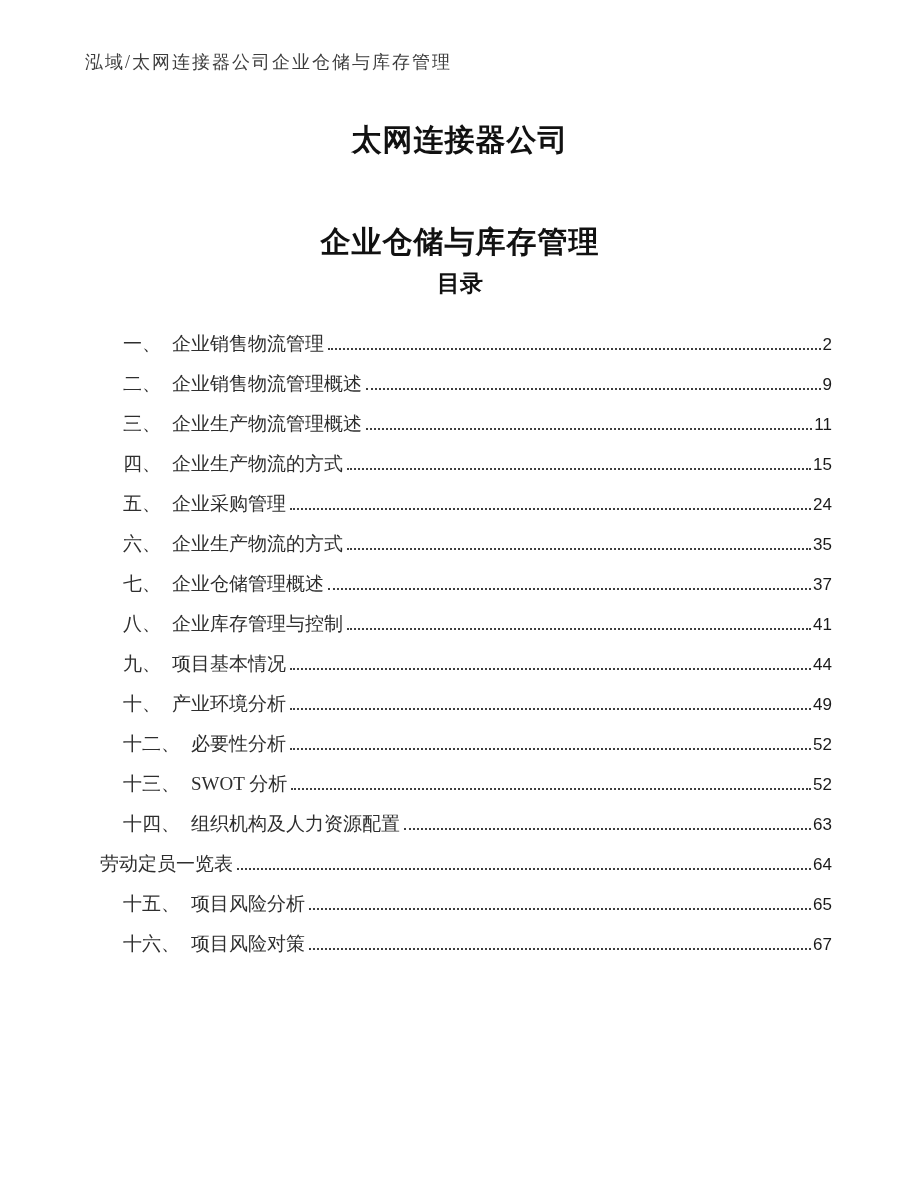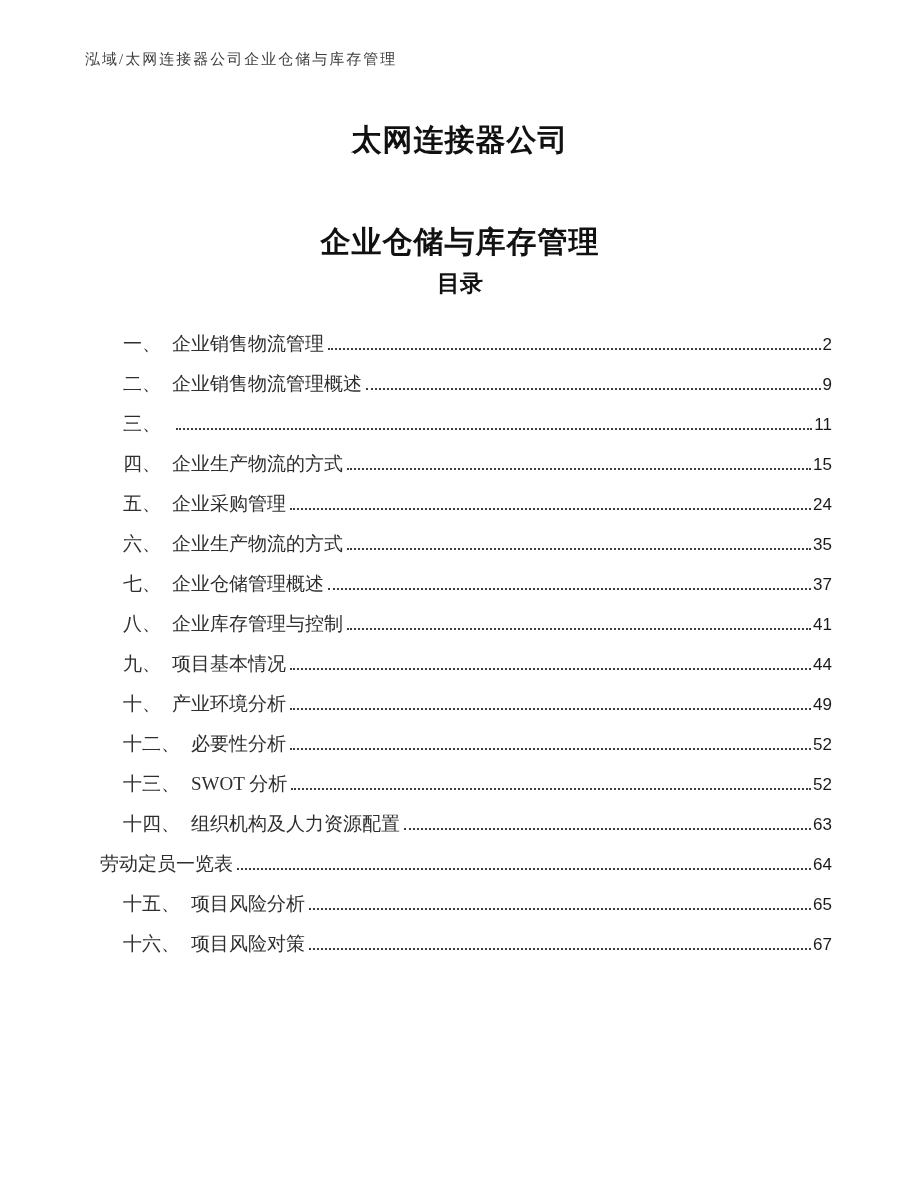--- a/index.html
+++ b/index.html
@@ -13,21 +13,21 @@
     position: relative;
     font-family: "Liberation Serif", serif;
     color: #262626;
     overflow: hidden;
   }
   .doc-header {
     position: absolute;
     top: 50px;
     left: 85px;
     font-family: "Liberation Serif", "DejaVu Serif", serif;
-    font-size: 15px;
+    font-size: 18px;
     letter-spacing: 2px;
     color: #3d3d3d;
     white-space: nowrap;
   }
   .doc-title {
     position: absolute;
     left: 0;
     right: 0;
     text-align: center;
     font-family: Liberation Mono, monospace;
@@ -117,20 +117,21 @@
 
   <div class="toc-row">
     <span class="toc-num">二、</span>
     <span class="toc-title">企业销售物流管理概述</span>
     <span class="dot-leader"></span>
     <span class="toc-page">9</span>
   </div>
 
   <div class="toc-row">
     <span class="toc-num">三、</span>
+    <span class="toc-title">企业生产物流管理概述</span>
     <span class="dot-leader"></span>
     <span class="toc-page">11</span>
   </div>
 
   <div class="toc-row">
     <span class="toc-num">四、</span>
     <span class="toc-title">企业生产物流的方式</span>
     <span class="dot-leader"></span>
     <span class="toc-page">15</span>
   </div>

